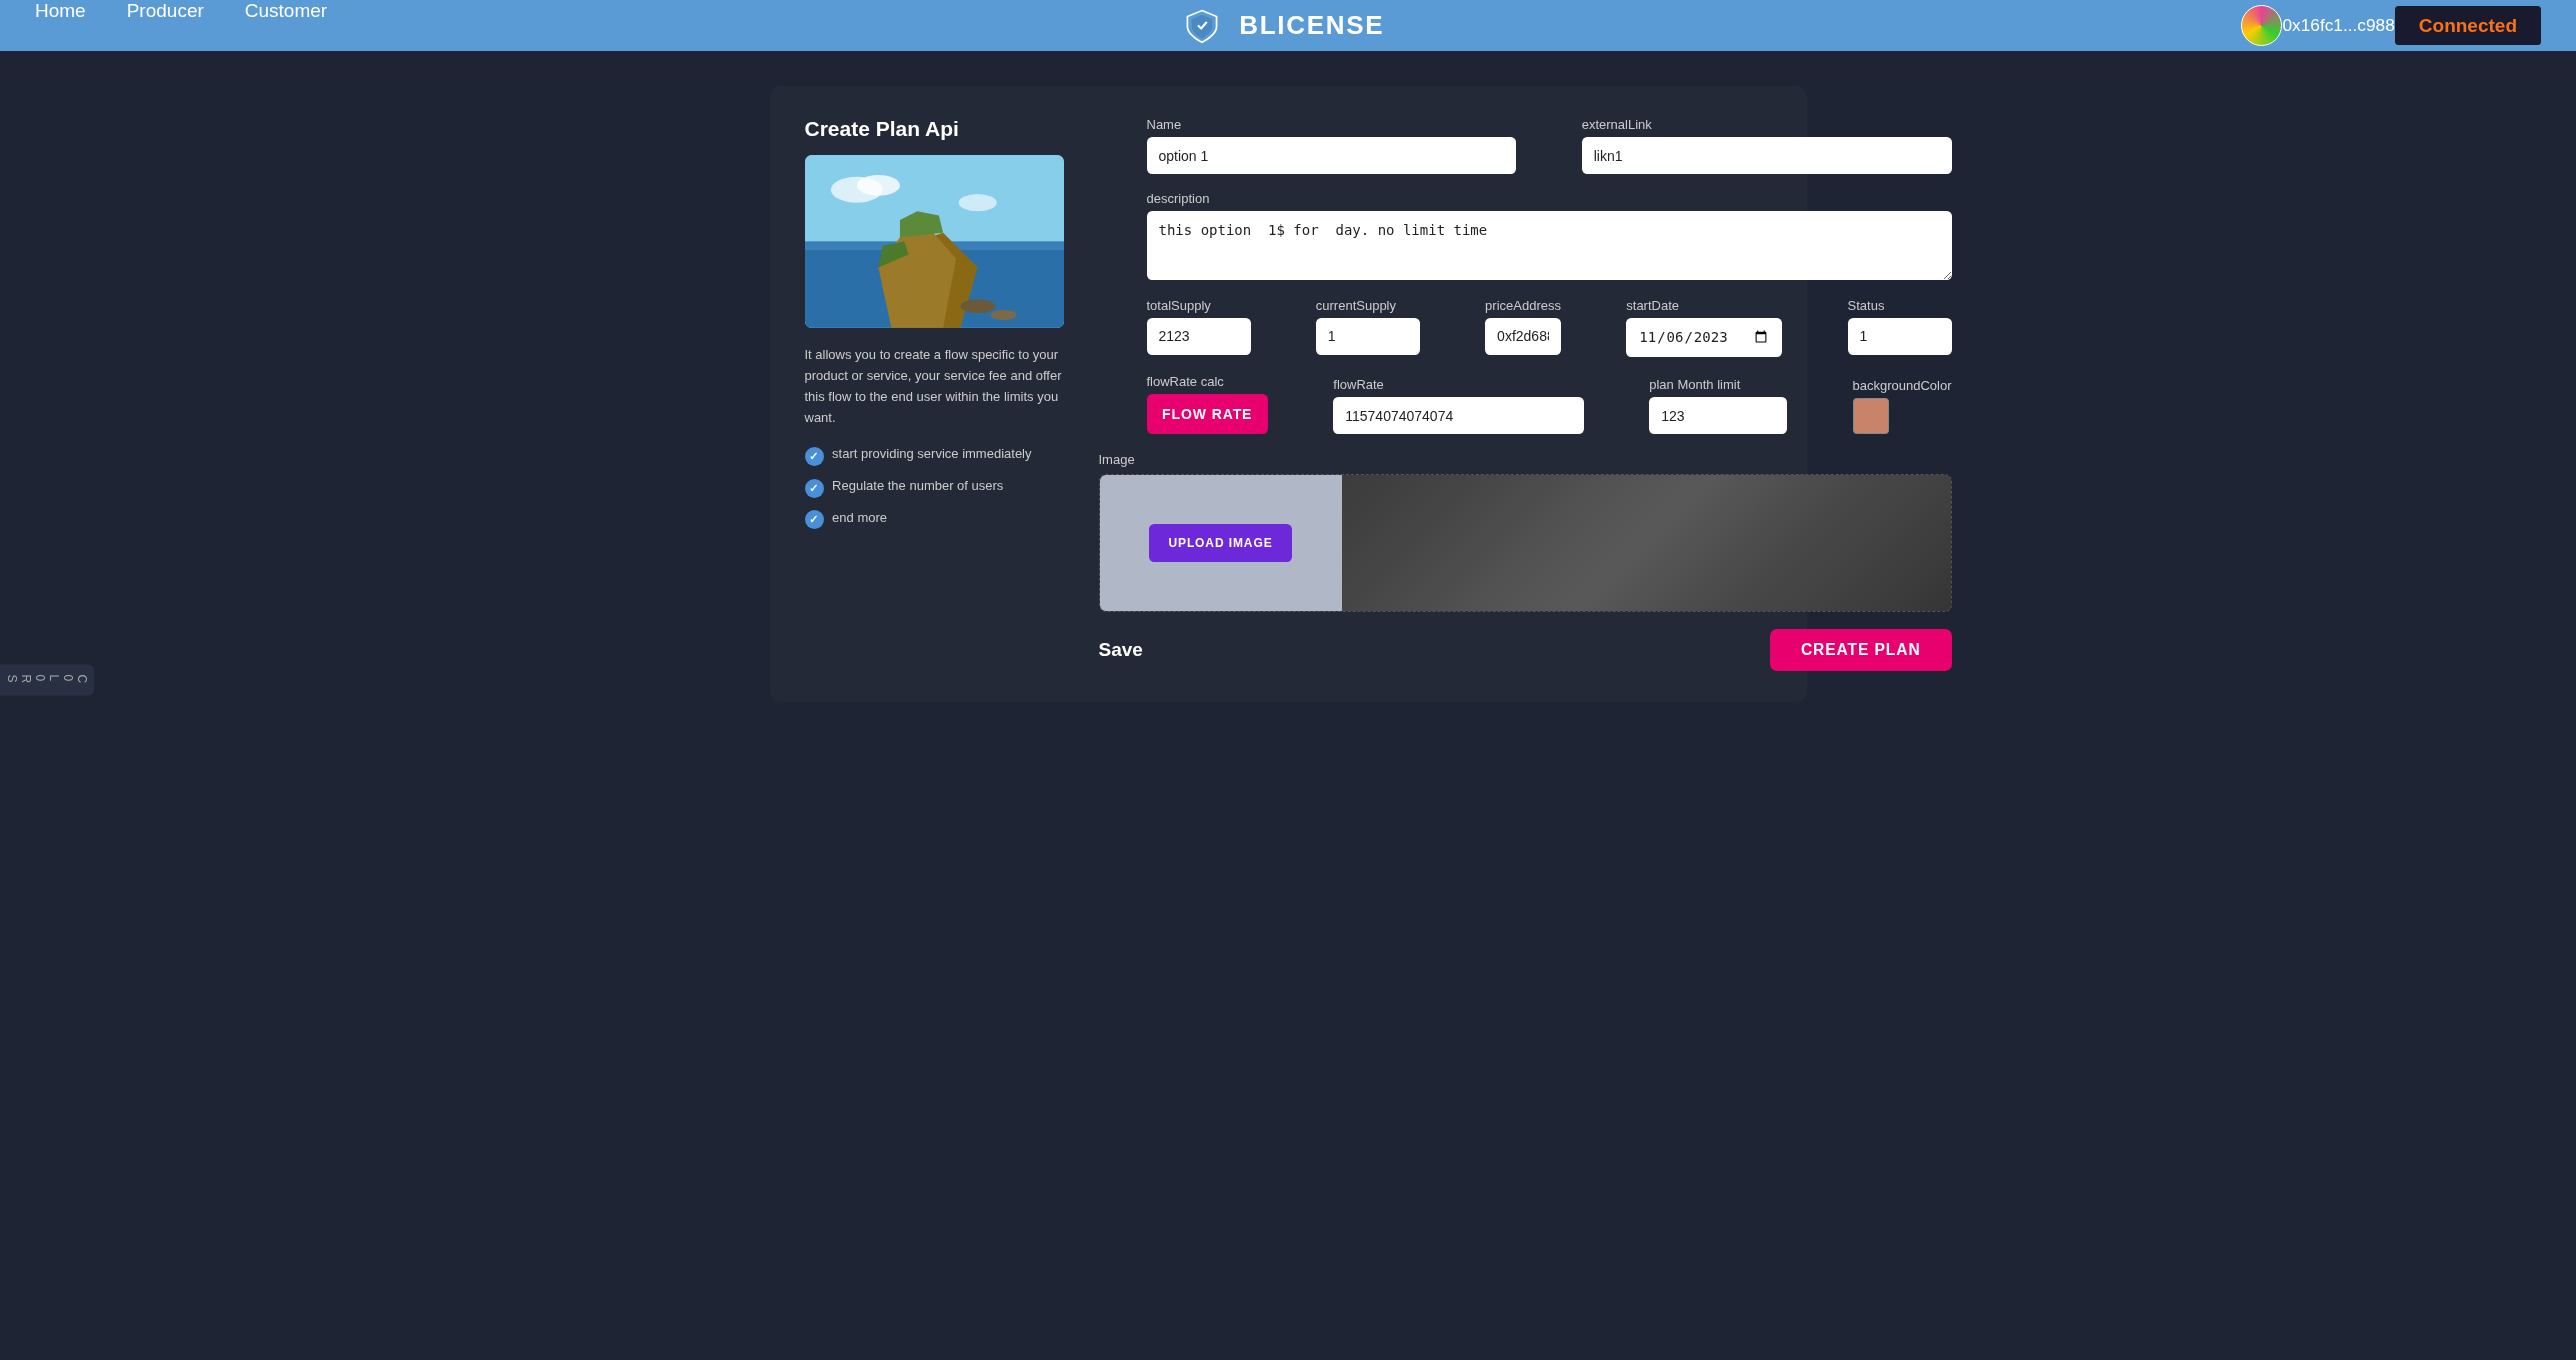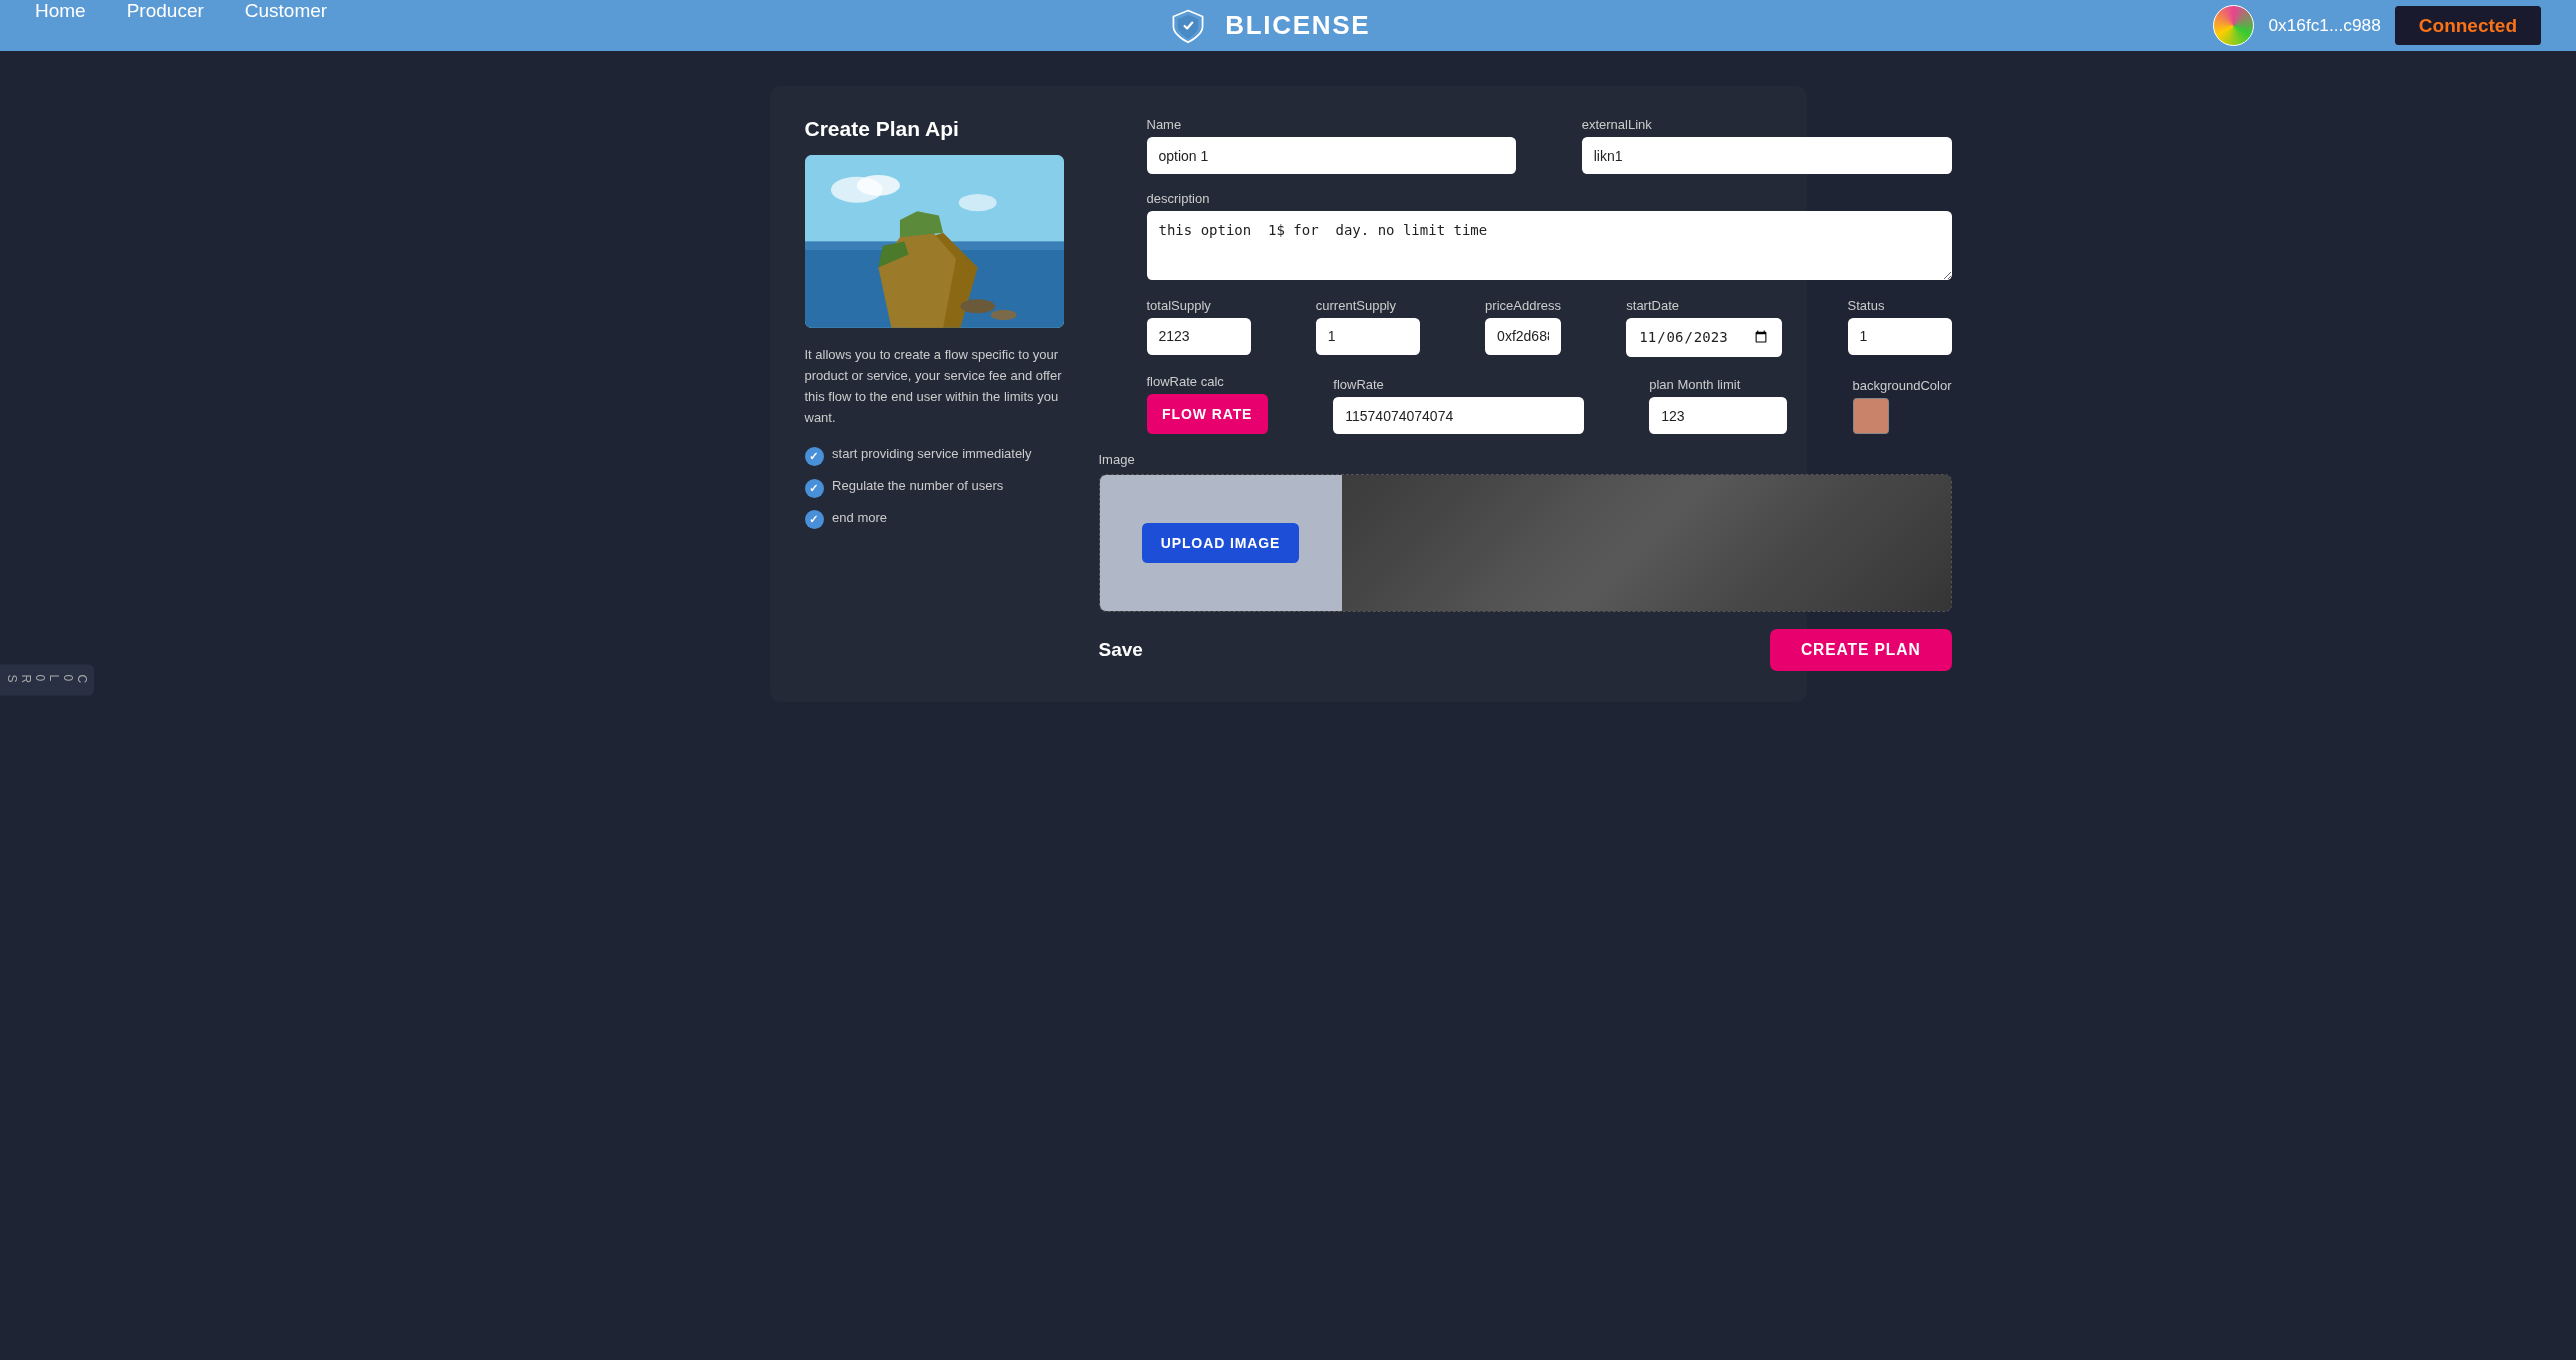--- a/index.html
+++ b/index.html
@@ -40,21 +40,20 @@
       letter-spacing: 1.7px;
       color: #fff;
     }
     .brand-icon {
       width: 36px;
       height: 36px;
     }
     .nav-right {
       display: flex;
       align-items: center;
-      gap: 14px;
     }
     .wallet-avatar {
       width: 41px;
       height: 41px;
       border-radius: 50%;
       background: conic-gradient(#e84393 0deg, #33cc33 120deg, #ffcc00 240deg, #e84393 360deg);
       border: 1.7px solid #fff;
     }
     .wallet-address {
       font-size: 17.3px;
@@ -257,26 +256,26 @@
     }
     .upload-left {
       width: 242px;
       background: #b0b8c8;
       display: flex;
       align-items: center;
       justify-content: center;
       flex-shrink: 0;
     }
     .upload-btn {
-      background: #1d4ed8;
+      background: #6d28d9;
       color: #fff;
       border: none;
       padding: 12px 19px;
       border-radius: 5.2px;
-      font-size: 14px;
+      font-size: 12px;
       font-weight: 700;
       cursor: pointer;
       letter-spacing: 0.9px;
     }
     .upload-right {
       flex: 1;
       background: linear-gradient(135deg, #3a3a3a 0%, #5a5a5a 40%, #4a4a4a 70%, #6a6a6a 100%);
       position: relative;
       overflow: hidden;
     }

